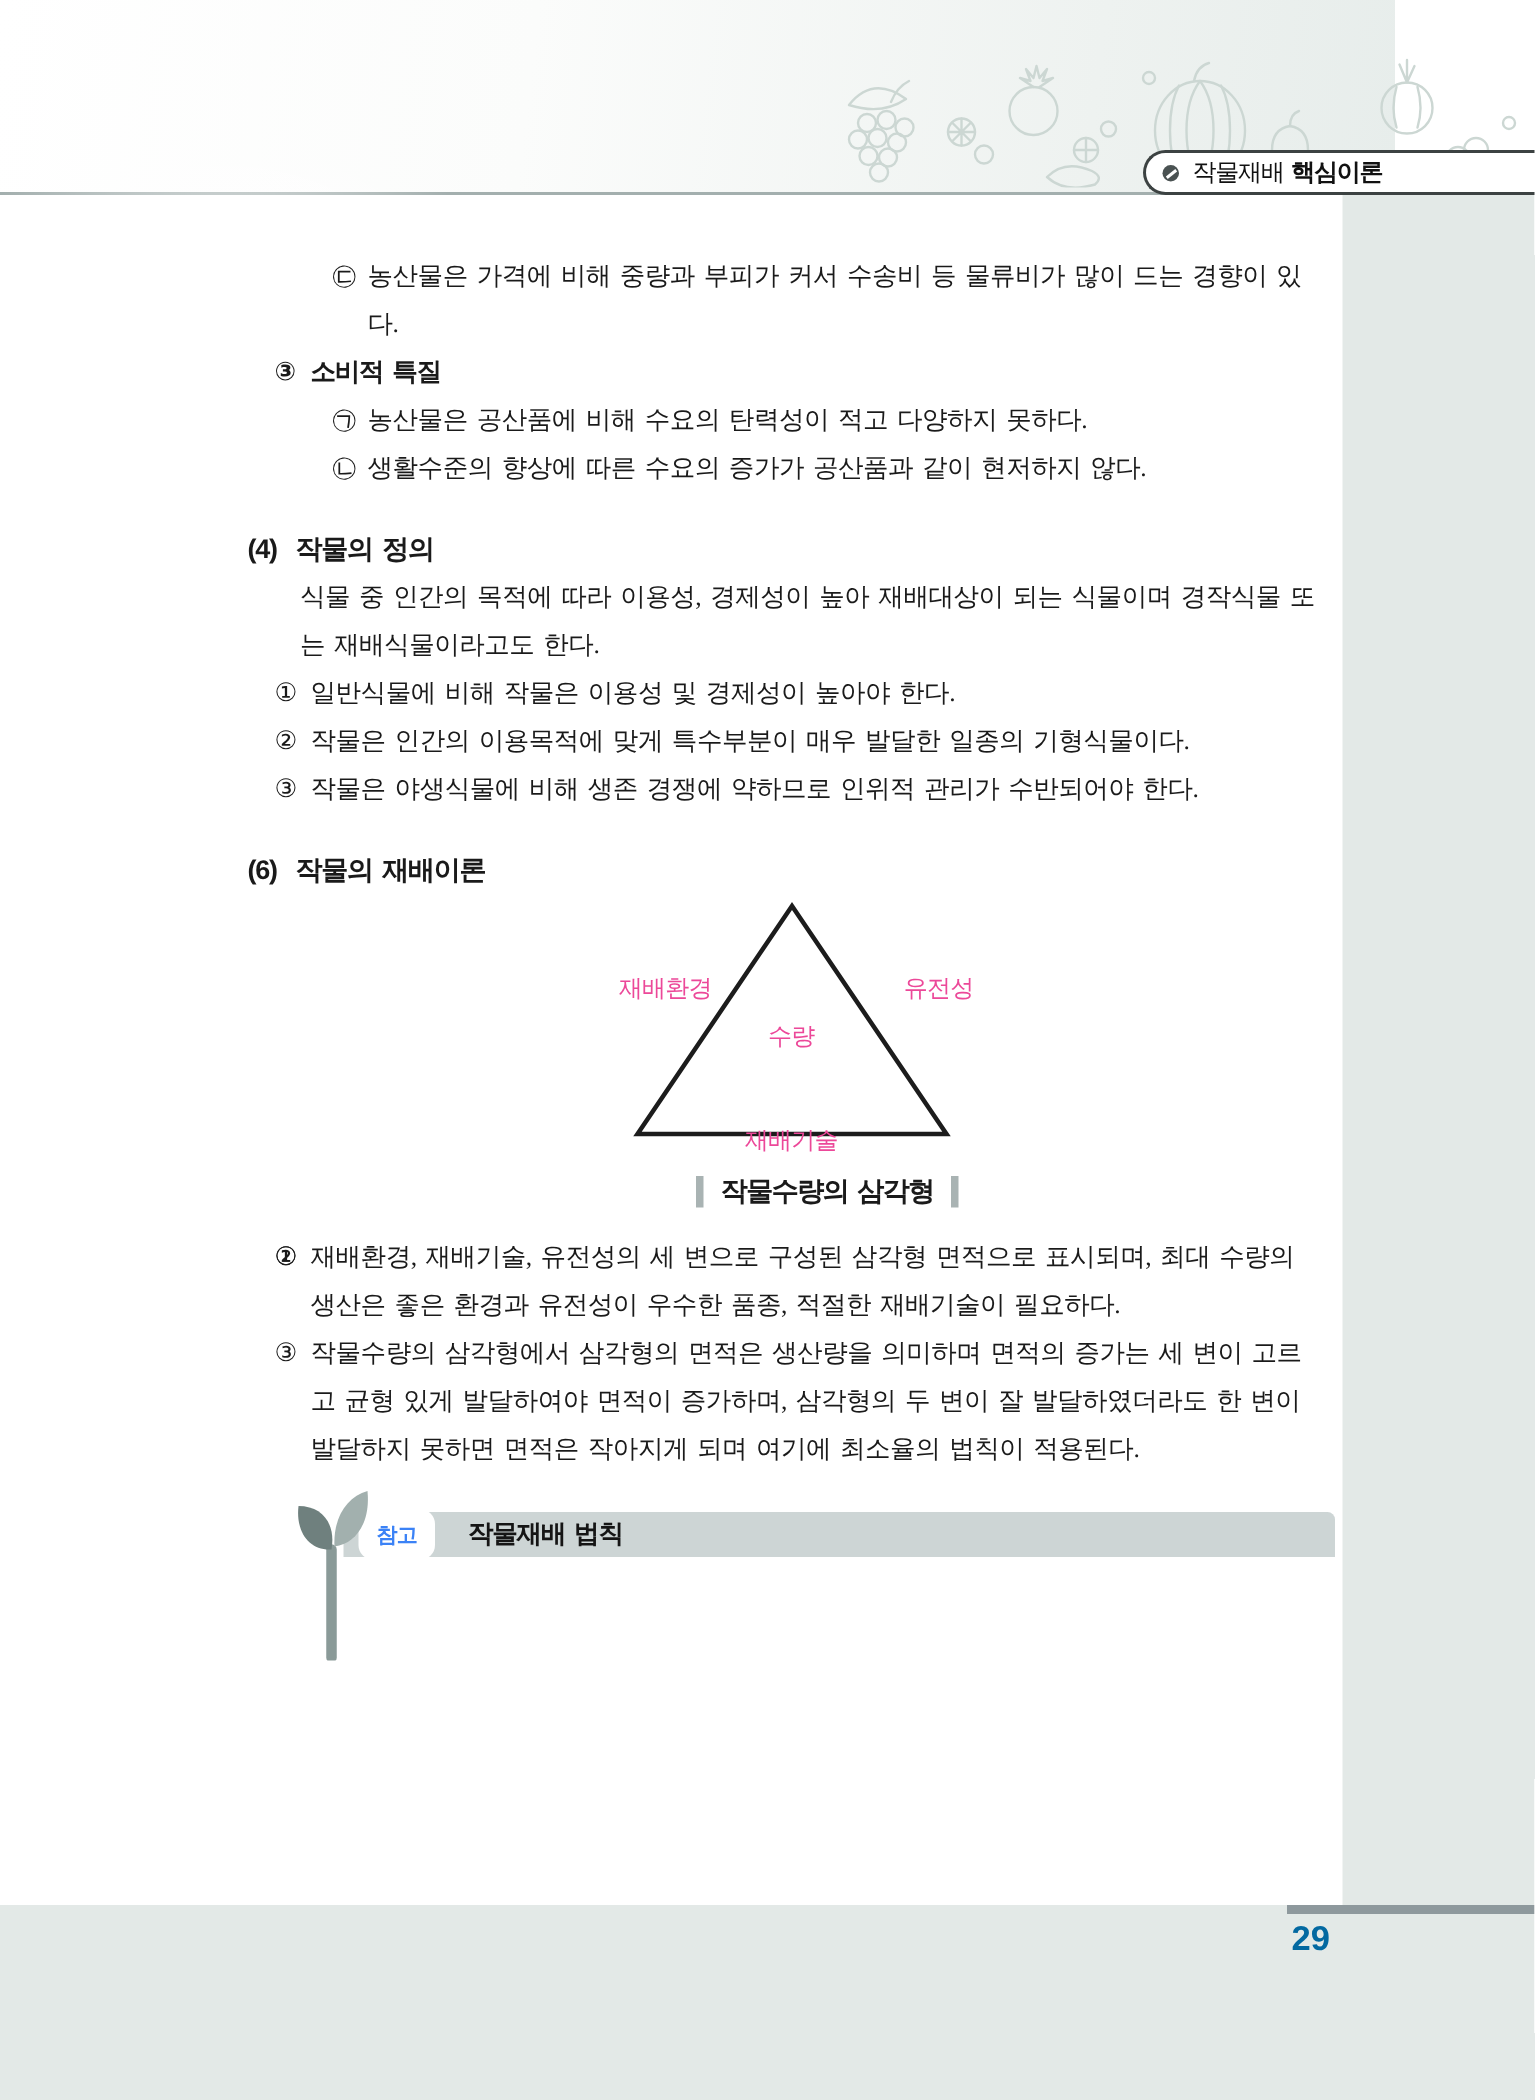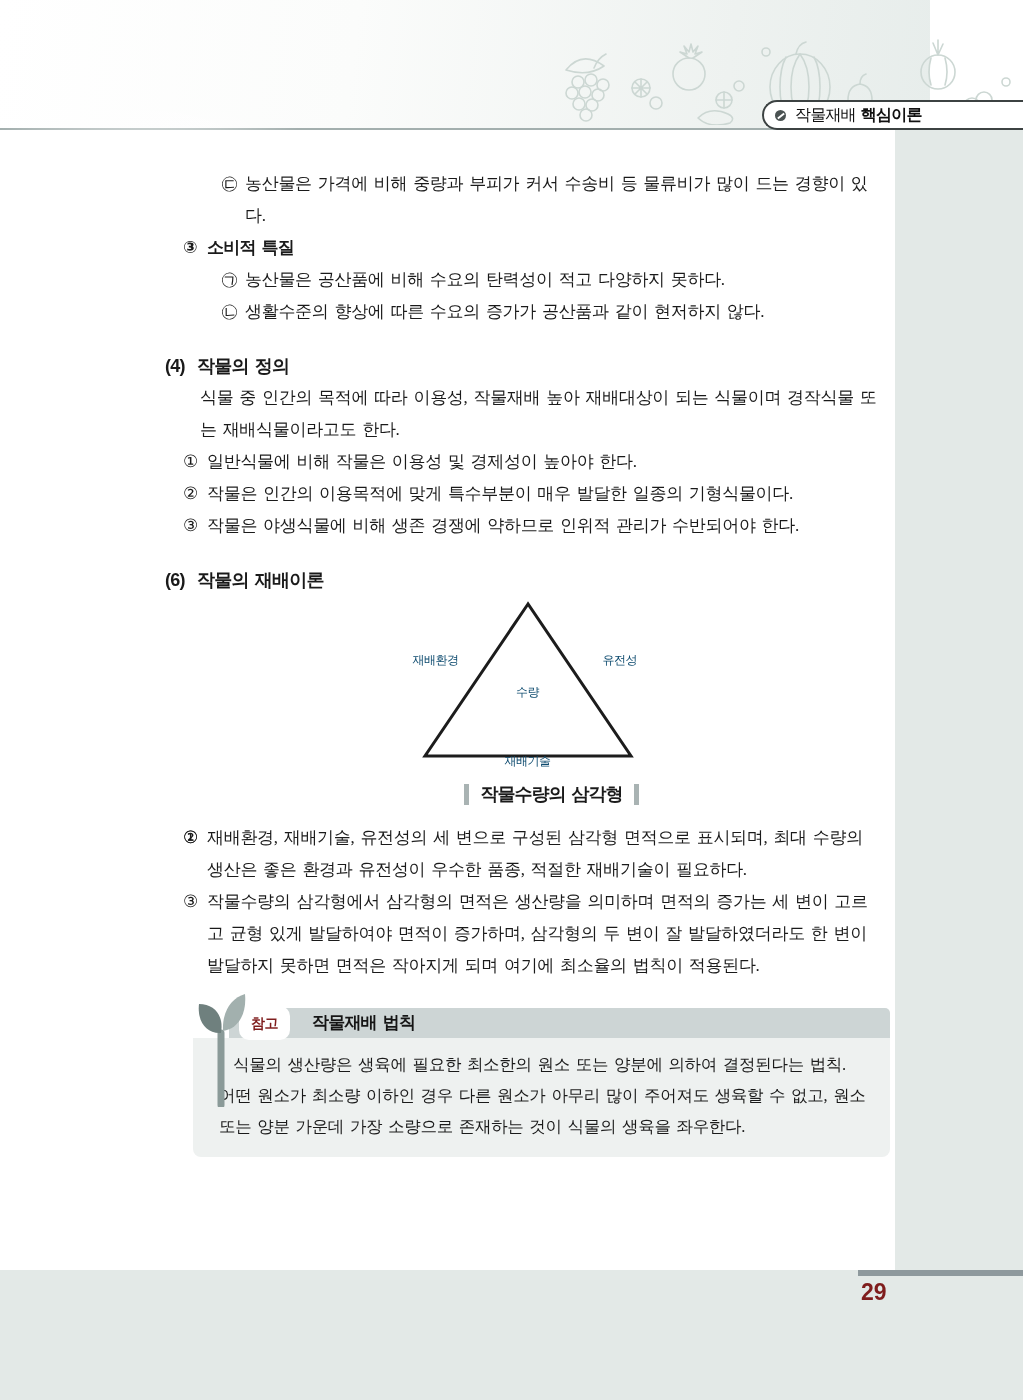--- a/index.html
+++ b/index.html
@@ -35,21 +35,21 @@
     content:"";position:absolute;left:2px;top:5px;width:8px;height:2px;
     background:#ffffff;transform:rotate(-38deg);
   }
   .tab-text{font-size:16px;letter-spacing:-0.8px;color:#111;white-space:nowrap;}
   .tab-text .bold{font-weight:bold;margin-left:5px;}
 
   
   .sidebar{position:absolute;top:130px;right:0;width:128px;height:1140px;background:#e3e9e7;}
   .footer{position:absolute;bottom:0;left:0;width:1023px;height:130px;background:#e3e9e7;}
   .footer-bar{position:absolute;top:0;left:858px;width:165px;height:6px;background:#8e999d;}
-  .page-num{position:absolute;top:9px;left:861px;font-size:23px;font-weight:bold;color:#7f1d1d;}
+  .page-num{position:absolute;top:9px;left:861px;font-size:23px;font-weight:bold;color:#0369a1;}
 
   
   .content{
     position:absolute;top:130px;left:0;width:893px;box-sizing:border-box;
     padding:38px 15px 0 165px;font-size:17px;line-height:32px;
     letter-spacing:-0.3px;word-spacing:2px;
   }
   .line{position:relative;}
   .l1{padding-left:42px;}
   .l1 > .marker{position:absolute;left:18px;}
@@ -59,21 +59,21 @@
   .heading{
     font-family:"Liberation Sans","DejaVu Sans",sans-serif;
     font-size:18px;font-weight:bold;letter-spacing:-0.8px;margin-top:22px;
   }
   .heading .num{display:inline-block;min-width:32px;}
   .para{padding-left:35px;}
 
   
   .figure{position:relative;width:480px;height:216px;margin:2px auto 0;}
   .tri-svg{position:absolute;left:140px;top:2px;}
-  .fig-label{position:absolute;font-size:12px;letter-spacing:-0.5px;color:#0c4a6e;white-space:nowrap;}
+  .fig-label{position:absolute;font-size:16px;letter-spacing:-0.5px;color:#ec4899;white-space:nowrap;}
   .fl-left{left:131px;top:46px;}
   .fl-right{left:321px;top:46px;}
   .fl-center{left:246px;top:78px;transform:translateX(-50%);}
   .fl-bottom{left:246px;top:147px;transform:translateX(-50%);}
   .fig-caption{
     position:absolute;top:180px;left:30px;right:-30px;text-align:center;
     font-family:"Liberation Sans","DejaVu Sans",sans-serif;
     font-size:18px;font-weight:bold;letter-spacing:-1px;
   }
   .fig-caption .cap{
@@ -84,21 +84,21 @@
 
   
   .note{position:relative;margin:26px 0 0 28px;width:697px;}
   .note-head{
     margin-left:36px;height:30px;background:#cdd5d5;
     border-radius:5px 5px 0 0;display:flex;align-items:center;padding-left:10px;
   }
   .note-badge{
     background:#ffffff;border-radius:10px;padding:1px 12px;
     font-family:"Liberation Sans","DejaVu Sans",sans-serif;
-    font-size:14px;font-weight:bold;letter-spacing:-0.5px;color:#7f1d1d;
+    font-size:14px;font-weight:bold;letter-spacing:-0.5px;color:#3b82f6;
   }
   .note-title{
     font-family:"Liberation Sans","DejaVu Sans",sans-serif;
     font-size:17px;font-weight:bold;letter-spacing:-0.8px;margin-left:22px;color:#151515;
   }
   .note-body{
     background:#eef1f0;border-radius:0 0 8px 8px;
     padding:11px 24px 15px 26px;font-size:16.5px;line-height:31px;
     text-indent:14px;letter-spacing:-0.3px;word-spacing:2px;
   }
@@ -191,21 +191,21 @@
     <span>농산물은 공산품에 비해 수요의 탄력성이 적고 다양하지 못하다.</span>
   </div>
   <div class="line l2">
     <span class="marker">㉡</span>
     <span>생활수준의 향상에 따른 수요의 증가가 공산품과 같이 현저하지 않다.</span>
   </div>
 
   <div class="heading">
     <span class="num">(4)</span><span>작물의 정의</span>
   </div>
-  <div class="para">식물 중 인간의 목적에 따라 이용성, 작물재배 높아 재배대상이 되는 식물이며 경작식물 또는 재배식물이라고도 한다.</div>
+  <div class="para">식물 중 인간의 목적에 따라 이용성, 경제성이 높아 재배대상이 되는 식물이며 경작식물 또는 재배식물이라고도 한다.</div>
 
   <div class="line l1">
     <span class="marker">①</span>
     <span>일반식물에 비해 작물은 이용성 및 경제성이 높아야 한다.</span>
   </div>
   <div class="line l1">
     <span class="marker">②</span>
     <span>작물은 인간의 이용목적에 맞게 특수부분이 매우 발달한 일종의 기형식물이다.</span>
   </div>
   <div class="line l1">
@@ -247,16 +247,15 @@
   <div class="note">
     <svg class="sprout" width="48" height="114" viewBox="0 0 48 114">
       <path d="M23 40 C23 70 23 92 23 112" stroke="#8a9a98" stroke-width="7" fill="none" stroke-linecap="round"></path>
       <path d="M23 40 C8 41 -1 28 1 11 C17 11 26 23 23 40 Z" fill="#6f807e"></path>
       <path d="M25 38 C24 19 33 5 47 1 C49 21 40 36 25 38 Z" fill="#a2b0ae"></path>
     </svg>
     <div class="note-head">
       <span class="note-badge">참고</span>
       <span class="note-title">작물재배 법칙</span>
     </div>
-    <div class="note-body">식물의 생산량은 생육에 필요한 최소한의 원소 또는 양분에 의하여 결정된다는 법칙. 어떤 원소가 최소량 이하인 경우 다른 원소가 아무리 많이 주어져도 생육할 수 없고, 원소 또는 양분 가운데 가장 소량으로 존재하는 것이 식물의 생육을 좌우한다.</div>
   </div>
 
 </div>
 
 </body></html>

